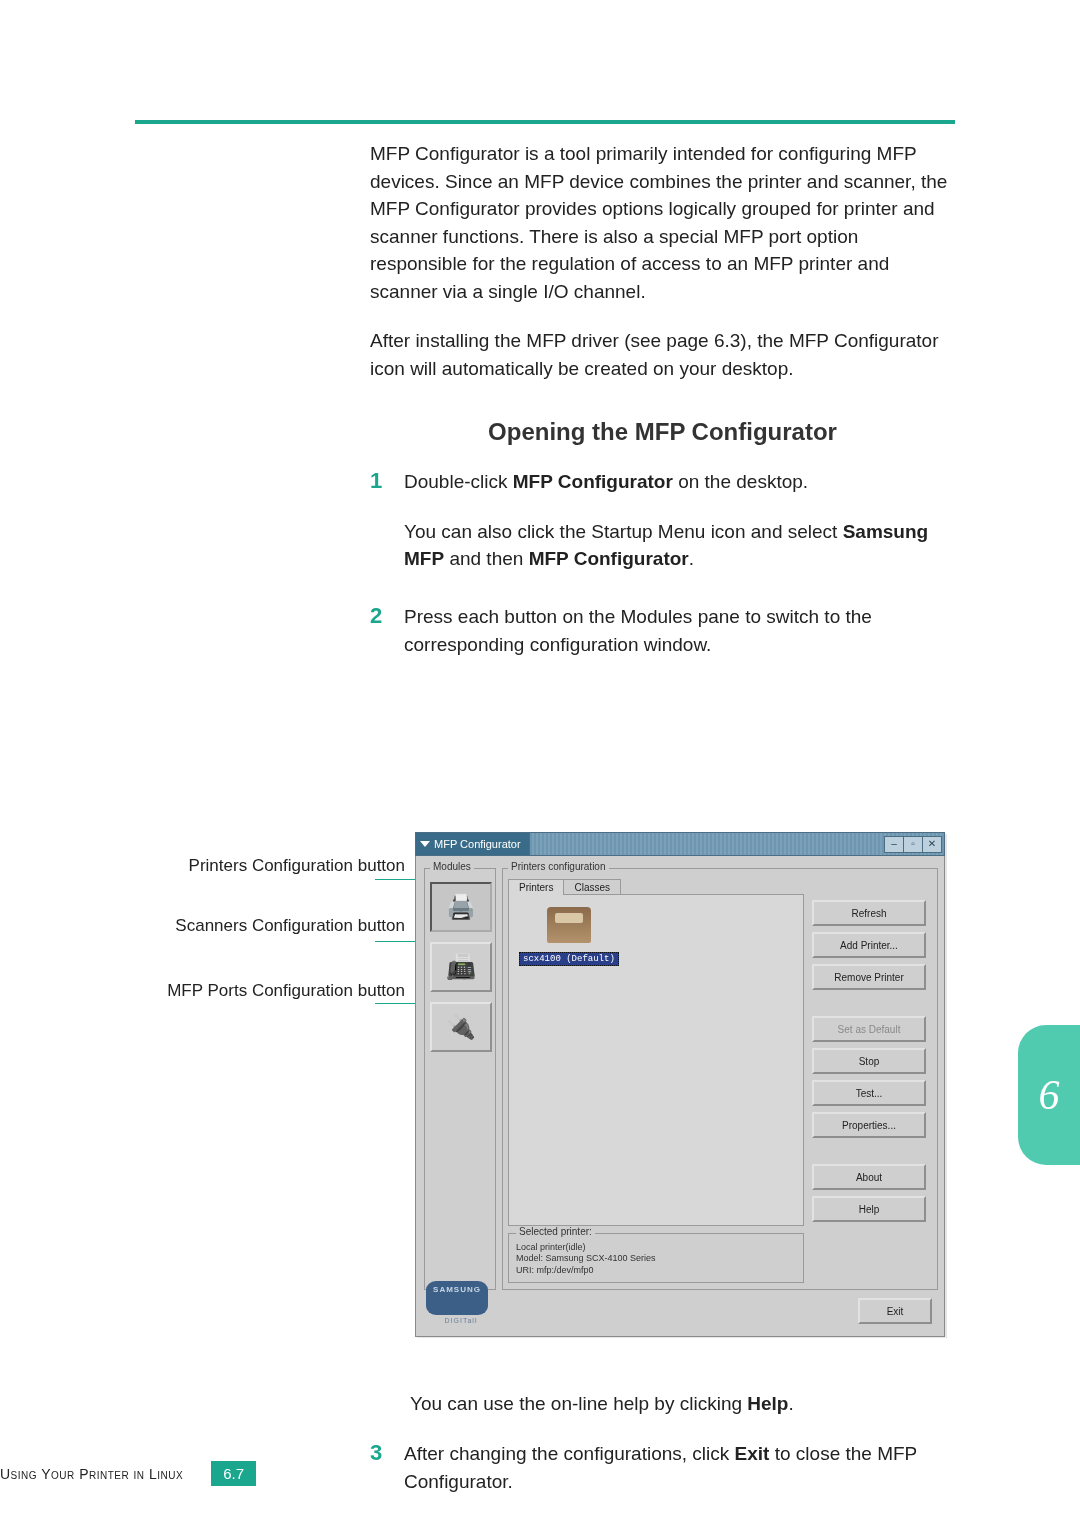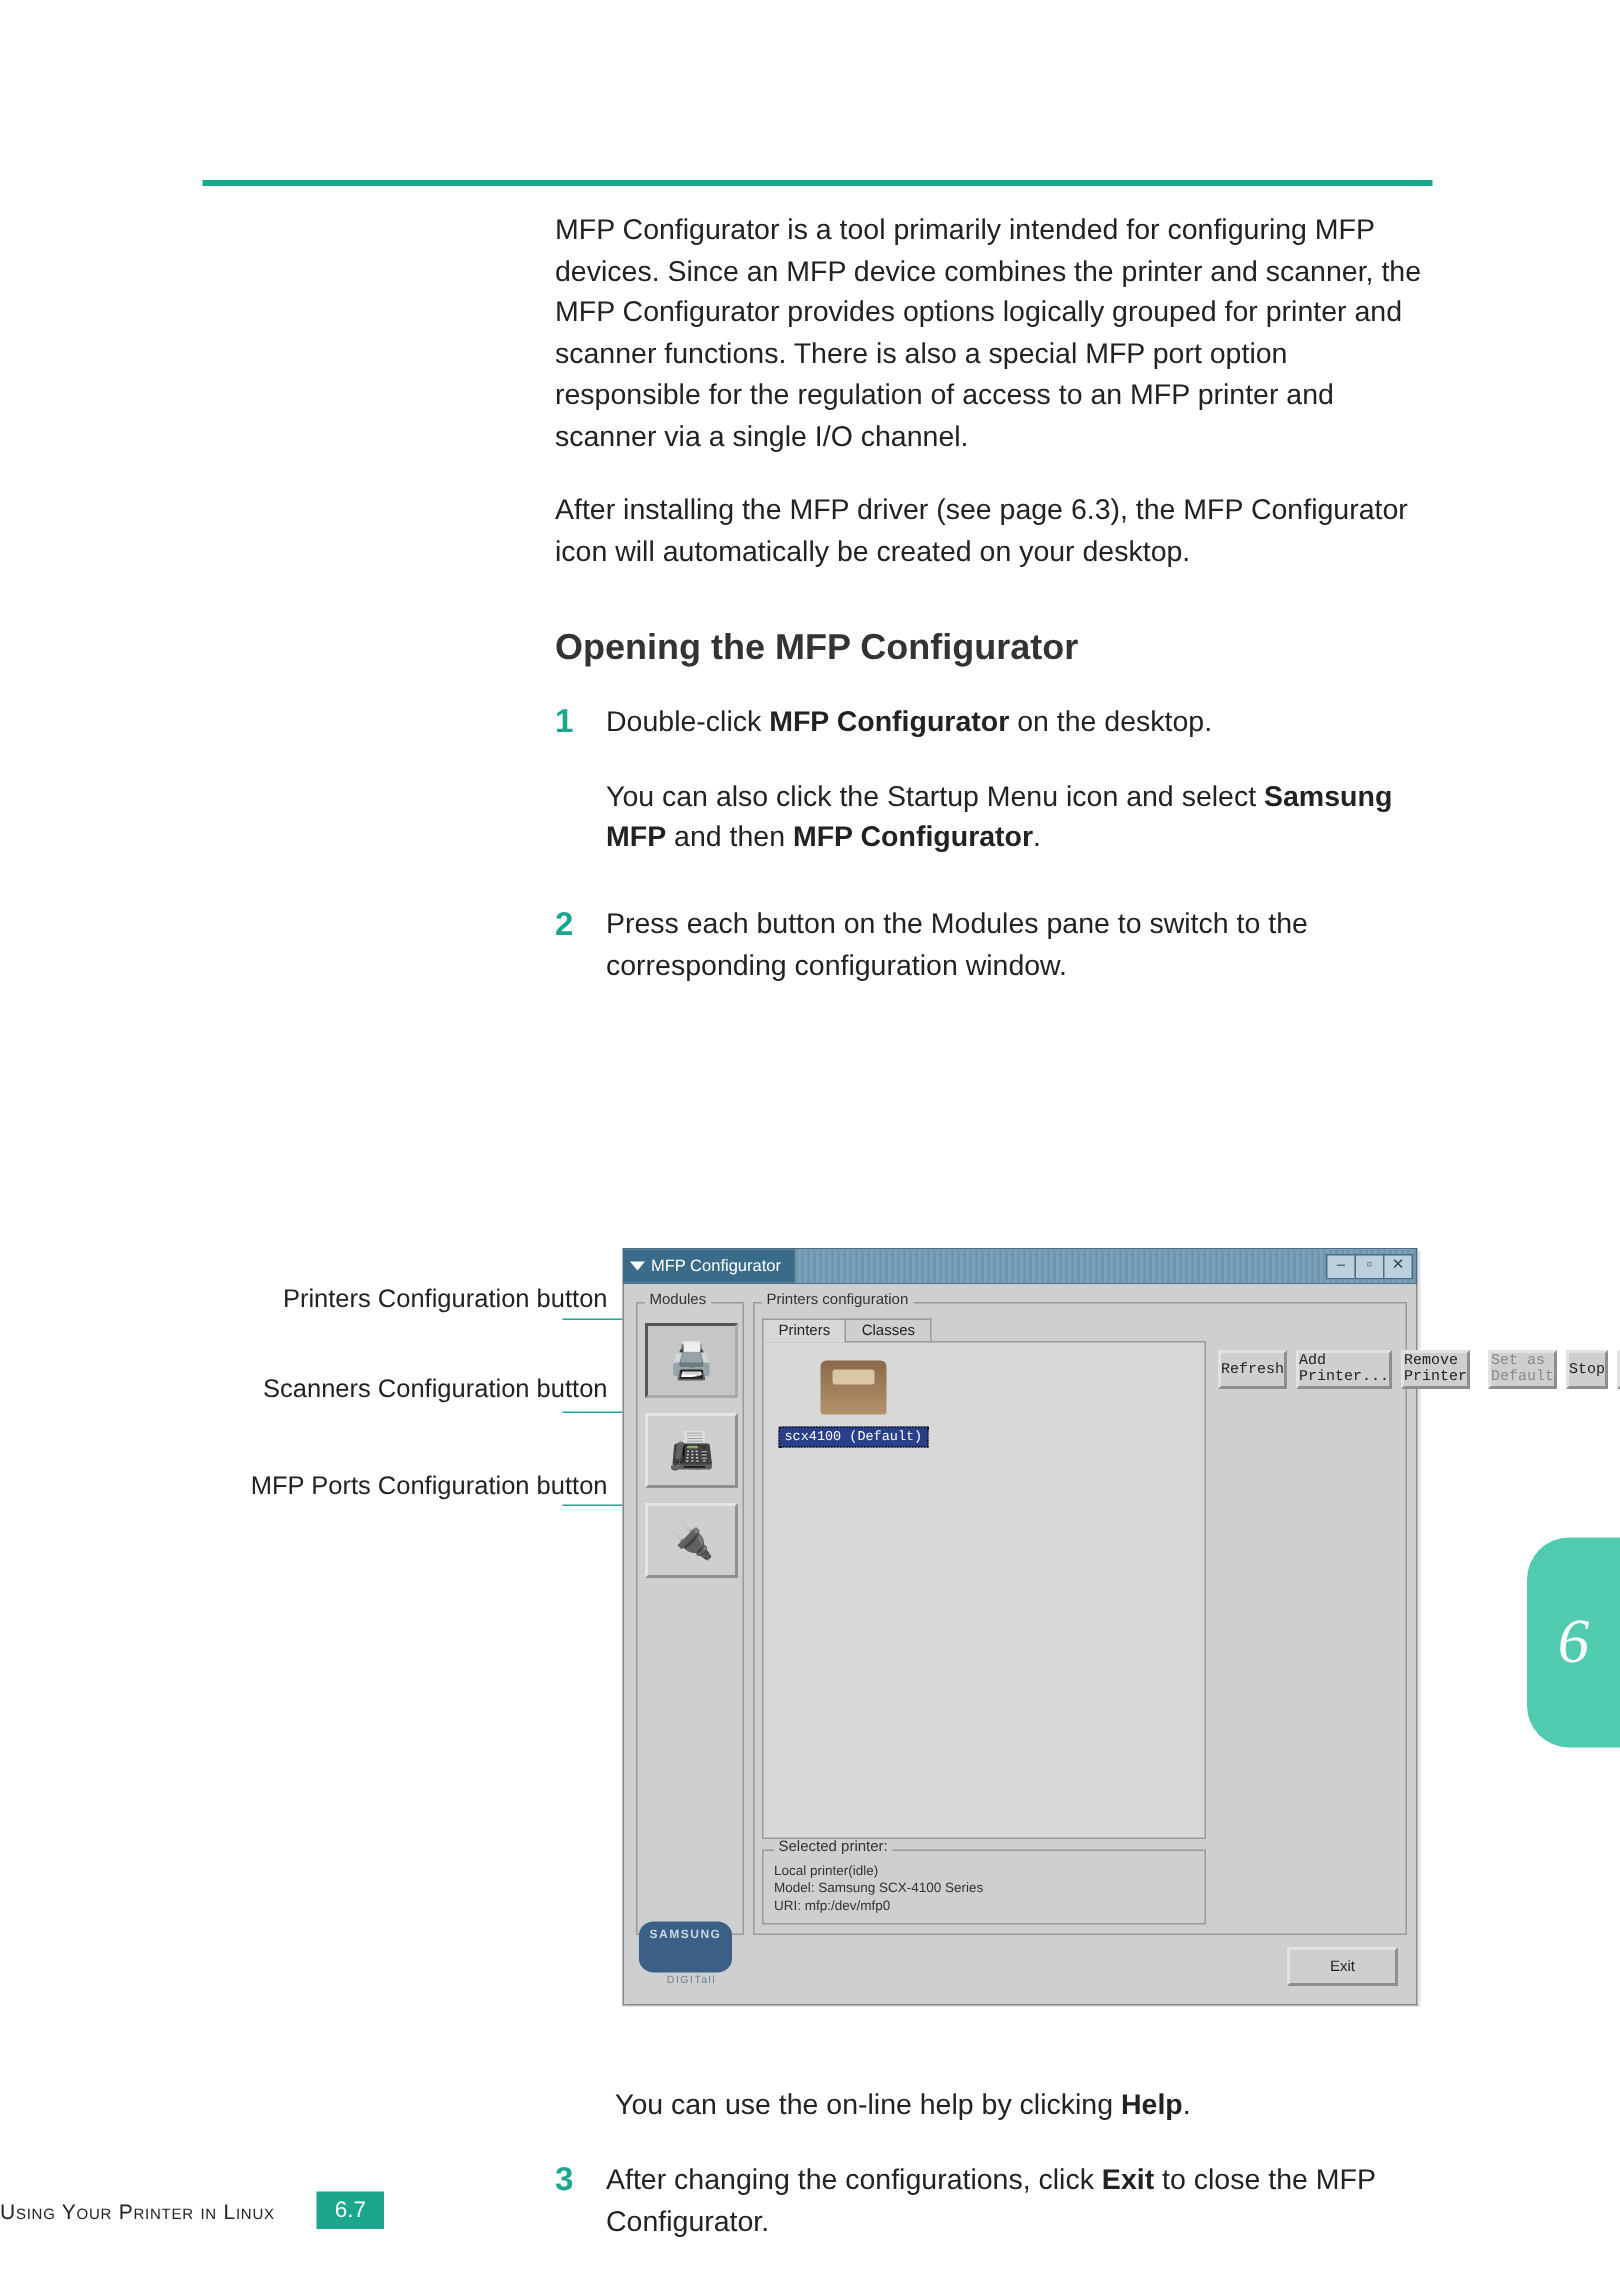--- a/index.html
+++ b/index.html
@@ -39,20 +39,21 @@
   p.body {
     font-size: 19px;
     line-height: 1.45;
     margin: 0 0 22px 0;
   }
   h2.sub-heading {
     margin: 36px 0 22px 0;
     font-size: 24px;
     color: #333;
     font-weight: bold;
+    text-align: center;
   }
   .steps { }
   .step {
     display: flex;
     margin: 0 0 8px 0;
   }
   .step-num {
     flex: 0 0 34px;
     font-size: 22px;
     font-weight: bold;
@@ -278,23 +279,22 @@
     padding: 1px 3px;
     border: 1px dotted #111;
     display: inline-block;
     font-family: Liberation Mono, monospace;
   }
   .rbtn-col {
     position: absolute;
     left: 396px; top: 44px;
     width: 114px;
     display: flex;
-    flex-direction: row;
+    flex-direction: column;
     gap: 6px;
-    font-family: Liberation Mono, monospace;
   }
   .rbtn {
     height: 22px;
     font-size: 10px;
     background: #cfcfcf;
     border: 2px outset #e2e2e2;
     display: flex;
     align-items: center;
     justify-content: center;
     color: #222;

